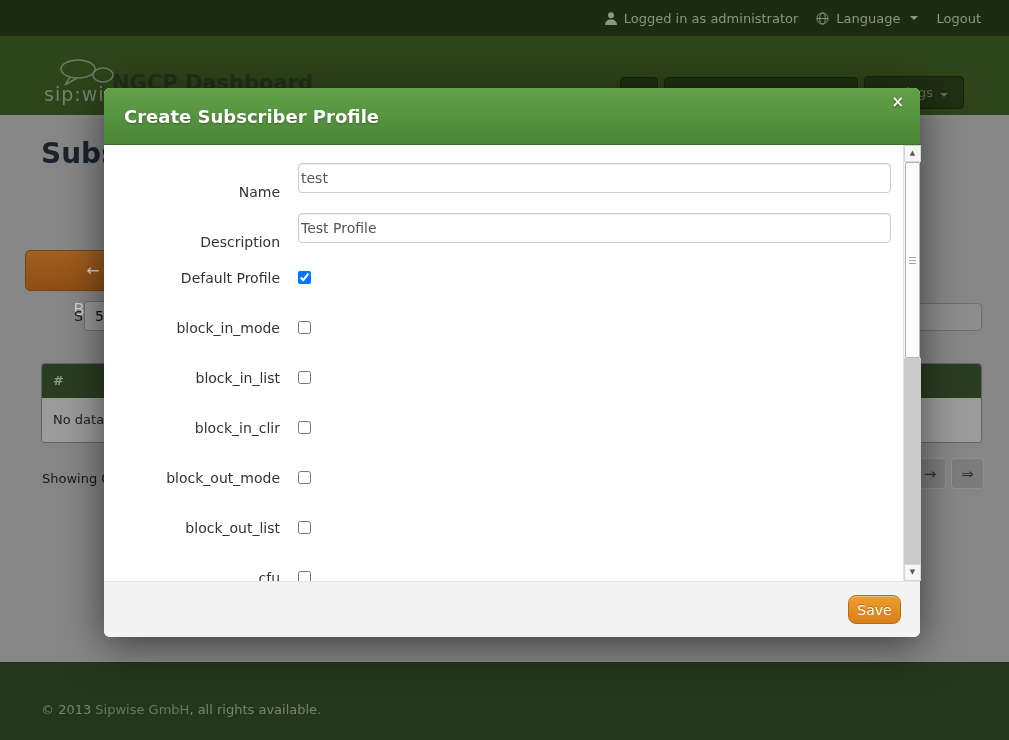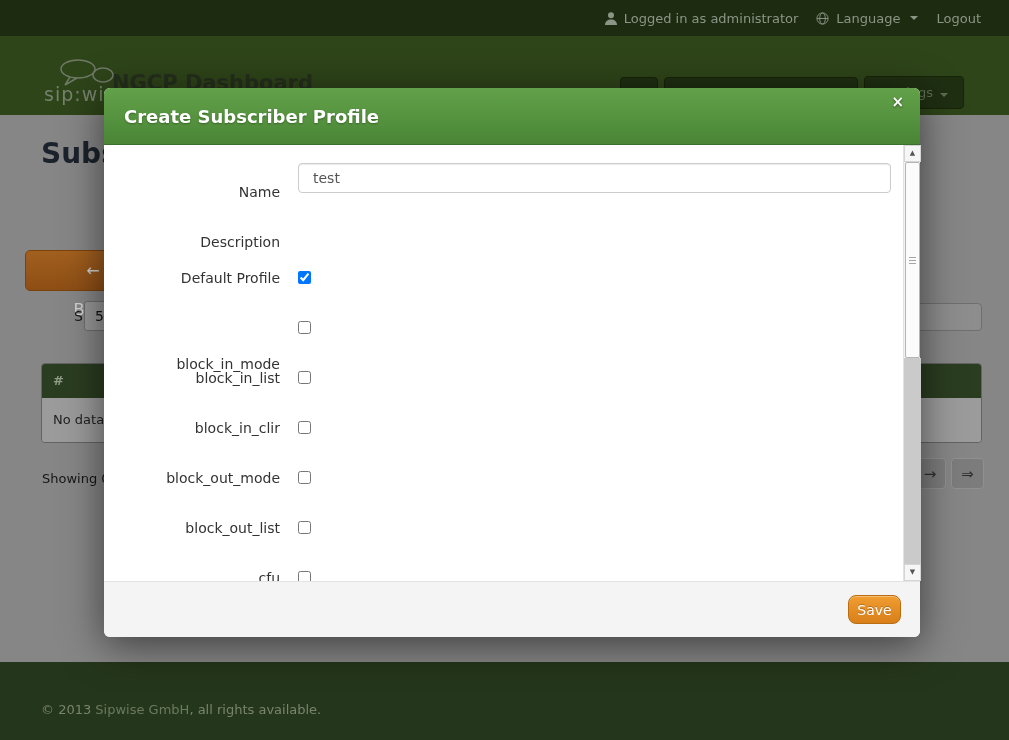--- a/index.html
+++ b/index.html
@@ -47,21 +47,21 @@
   
   #modal { position:absolute; left:104px; top:88px; width:816px; height:549px; background:#fff; border-radius:6px; box-shadow:0 8px 40px rgba(0,0,0,0.55); z-index:10; }
   .m-header { position:relative; height:57px; background:linear-gradient(#62a249,#4a8536); border-bottom:1px solid #3c6e2d; border-radius:6px 6px 0 0; }
   .m-title { position:absolute; left:20px; top:0; line-height:57px; font-size:18px; font-weight:bold; color:#fff; text-shadow:0 1px 2px rgba(0,0,0,0.3); }
   .m-close { position:absolute; right:16px; top:5px; font-size:15px; font-weight:bold; color:#fff; text-shadow:0 1px 2px rgba(0,0,0,0.5); cursor:pointer; background:none; border:none; font-family:inherit; }
 
   .m-body { position:absolute; left:0; top:57px; width:816px; height:436px; background:#fff; overflow:hidden; }
   .flabel { position:absolute; left:0; width:176px; text-align:right; font-size:14px; color:#333; }
   .flabel.txt { line-height:30px;margin-top:14px; }
   .flabel.chk { line-height:14px; }
-  .m-input { position:absolute; left:194px; width:593px; height:30px; border:1px solid #ccc; border-radius:4px; padding:4px 14px; font-size:14px; color:#555; font-family:inherit; box-shadow:inset 0 1px 1px rgba(0,0,0,0.08); }
+  .m-input { position:absolute; left:194px; width:593px; height:30px; border:1px solid #ccc; border-radius:4px; padding:4px 2px; font-size:14px; color:#555; font-family:inherit; box-shadow:inset 0 1px 1px rgba(0,0,0,0.08); }
   .m-check { position:absolute; left:194px; width:13px; height:13px; }
 
   
   .m-scrollbar { position:absolute; right:0; top:57px; width:17px; height:436px; background:#f1f1f1; border-left:1px solid #e2e2e2; }
   .sb-btn { position:absolute; left:0; width:17px; height:17px; background:#f6f6f6; border:1px solid #d5d5d5; color:#555; font-size:7px; text-align:center; line-height:15px; cursor:pointer; }
   .sb-up { top:0; }
   .sb-down { bottom:0; }
   .sb-thumb { position:absolute; left:1px; top:17px; width:15px; height:196px; background:#fbfbfb; border:1px solid #b5b5b5; border-radius:2px; cursor:pointer; }
   .sb-grip { position:absolute; top:50%; left:3px; right:3px; height:1px; background:#a5a5a5; box-shadow:0 3px 0 #a5a5a5, 0 -3px 0 #a5a5a5; }
   .sb-track { position:absolute; left:0; top:213px; width:17px; height:206px; background:#cacaca; }
@@ -149,25 +149,26 @@
     <div class="m-header">
       <span class="m-title">Create Subscriber Profile</span>
       <button class="m-close">×</button>
     </div>
 
     <div class="m-body">
       <label class="flabel txt" style="top:18px;">Name</label>
       <input class="m-input" style="top: 18px;" value="test">
 
       <label class="flabel txt" style="top:68px;">Description</label>
+      <input class="m-input" style="top: 68px;" value="Test Profile">
 
       <label class="flabel chk" style="top:126px;">Default Profile</label>
       <input type="checkbox" class="m-check" style="top: 126px;" checked="">
 
-      <label class="flabel chk" style="top:176px;margin-top:36px;">block_in_mode</label>
+      <label class="flabel chk" style="top:176px;">block_in_mode</label>
       <input type="checkbox" class="m-check" style="top: 176px;">
 
       <label class="flabel chk" style="top:226px;">block_in_list</label>
       <input type="checkbox" class="m-check" style="top: 226px;">
 
       <label class="flabel chk" style="top:276px;">block_in_clir</label>
       <input type="checkbox" class="m-check" style="top: 276px;">
 
       <label class="flabel chk" style="top:326px;">block_out_mode</label>
       <input type="checkbox" class="m-check" style="top: 326px;">

